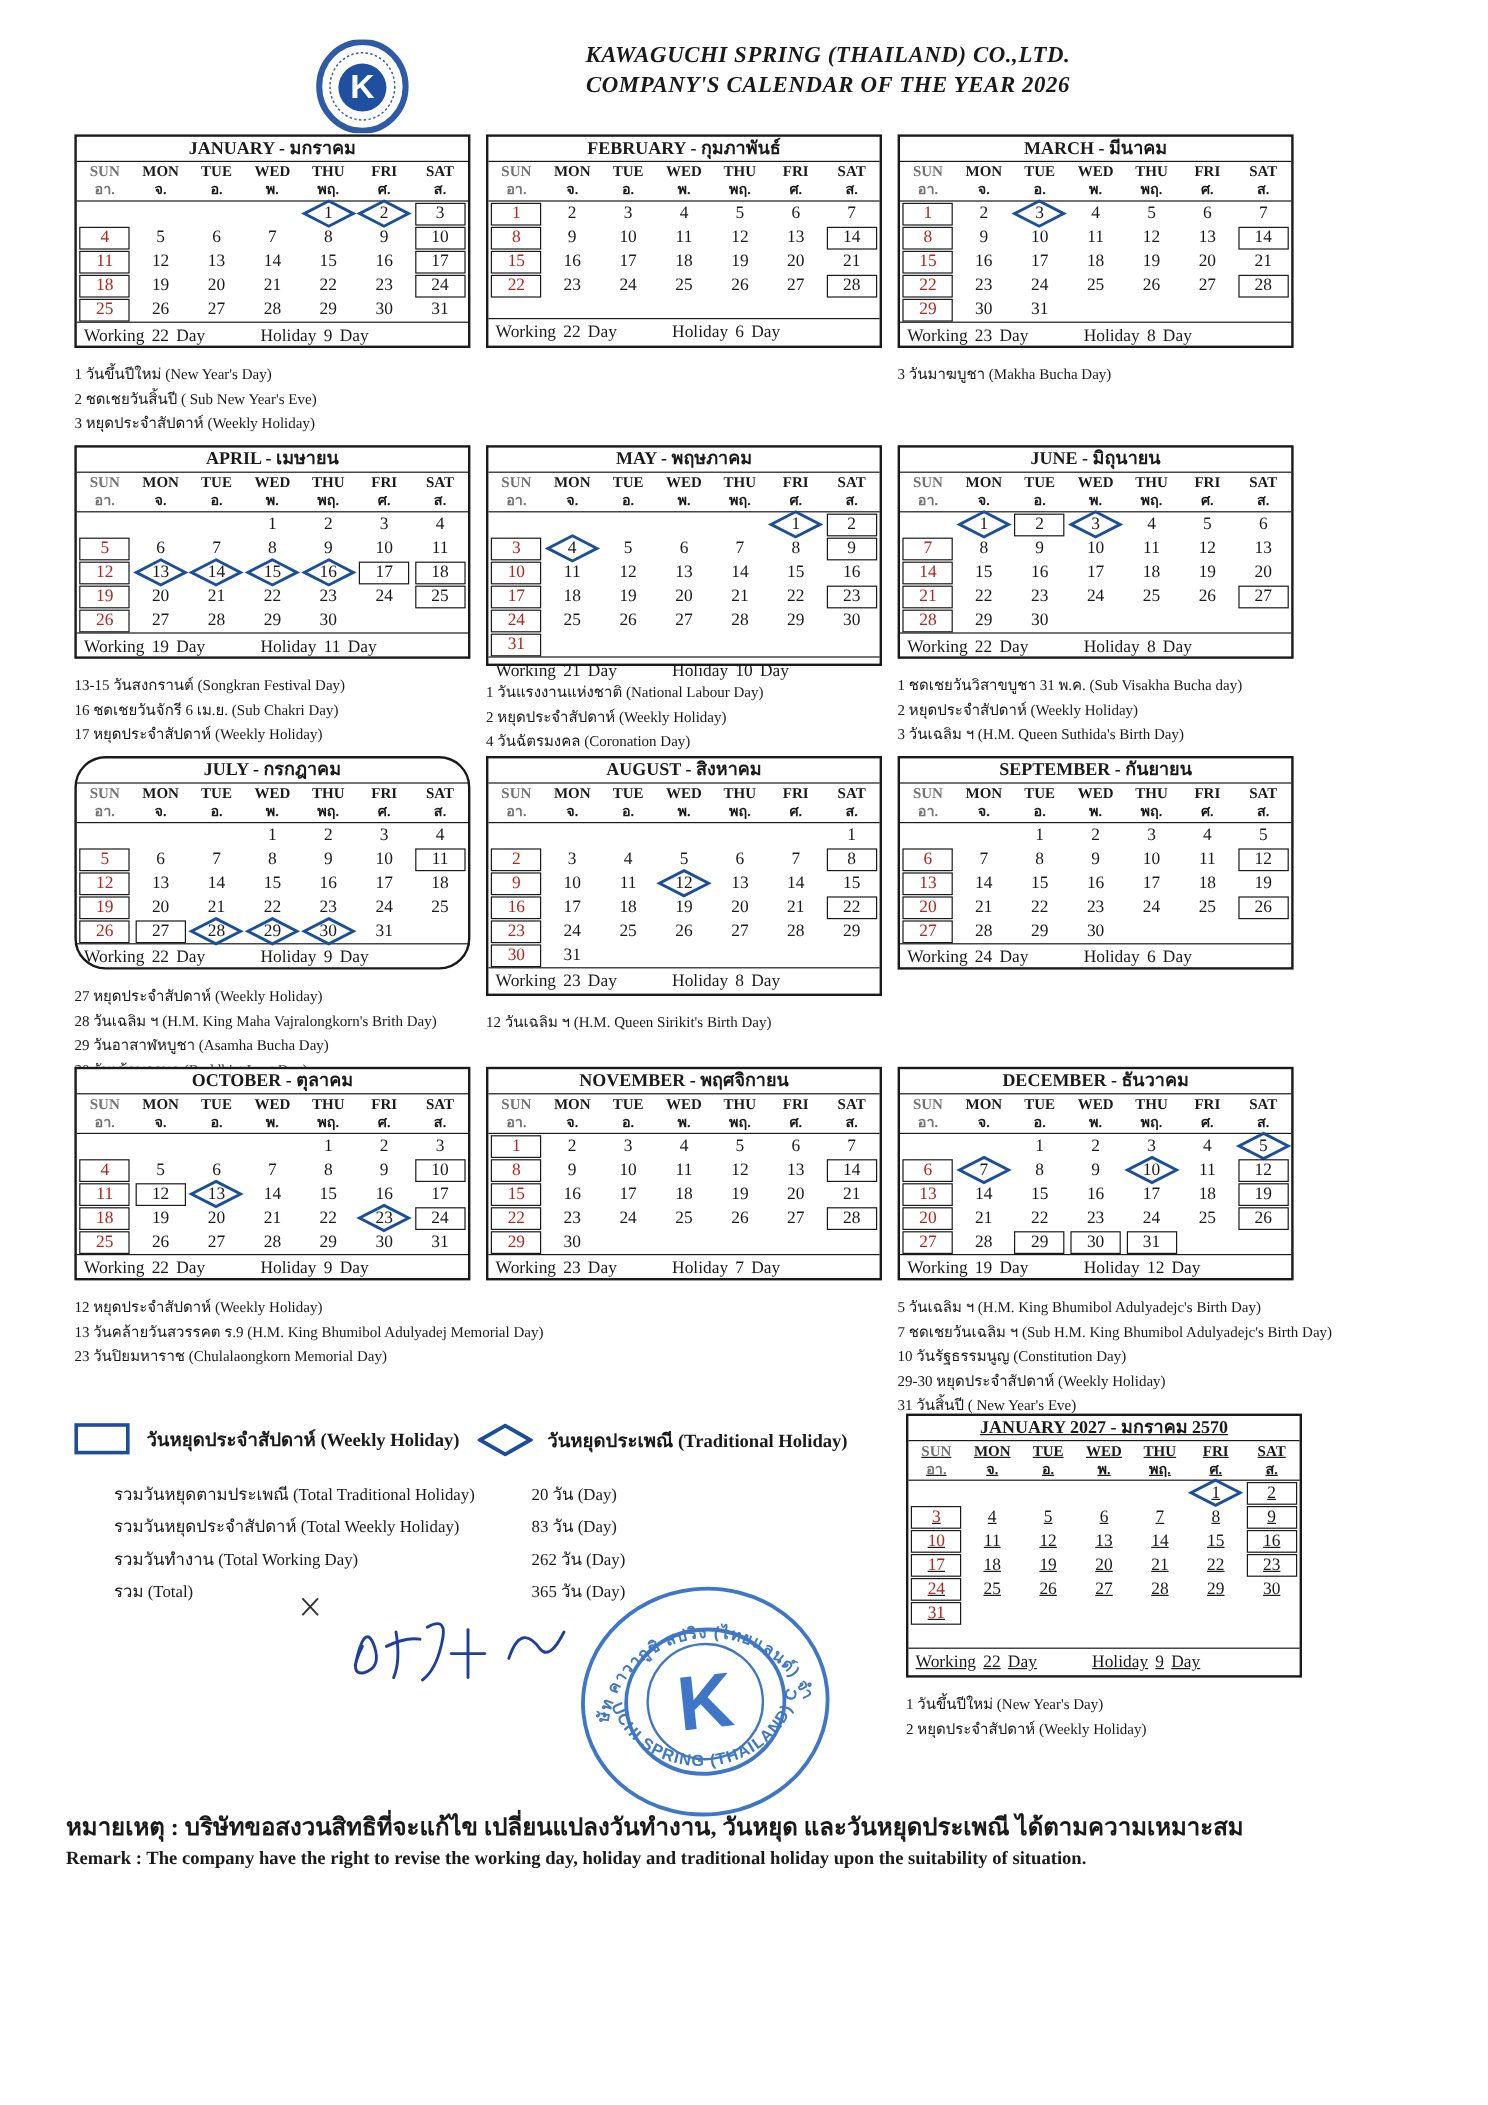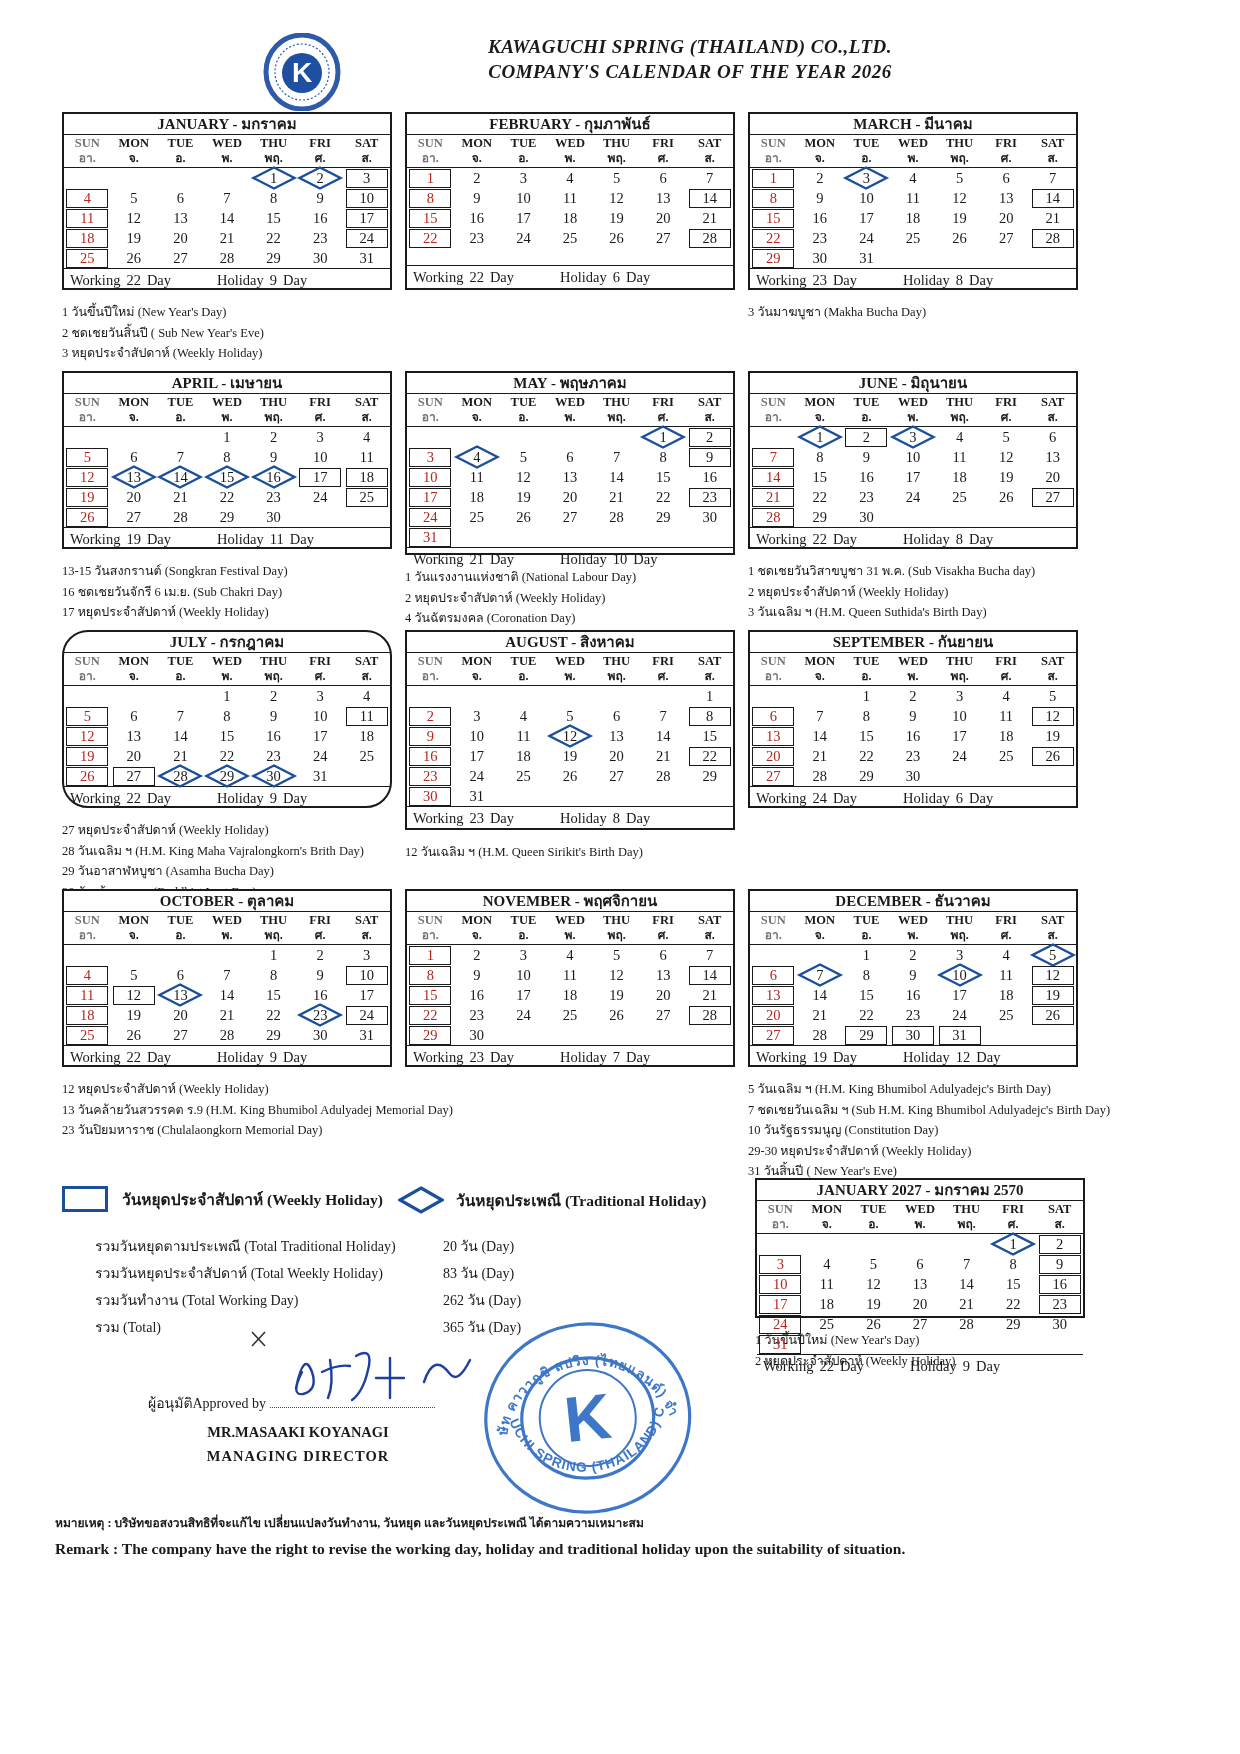--- a/index.html
+++ b/index.html
@@ -60,21 +60,21 @@
   #signature-svg{position:absolute;left:238px;top:1326px;width:250px;height:86px;}
 
   #stamp{position:absolute;left:478px;top:1318px;width:220px;height:205px;
          transform:rotate(-6deg);opacity:.92;}
   #stamp .st-ring{fill:none;stroke:#2e6bc4;stroke-width:3.2;}
   #stamp .st-text{fill:#2e6bc4;font-size:13.5px;font-weight:bold;letter-spacing:1px;
                   font-family:"Liberation Sans","DejaVu Sans",sans-serif;}
   #stamp .st-k{fill:#2e6bc4;font-weight:bold;font-size:64px;font-family:"Liberation Sans",sans-serif;}
 
   #remark{position:absolute;left:55px;top:1510px;}
-  #remark .rm-th{font-size:12px;font-weight:bold;line-height:26px;}
+  #remark .rm-th{font-size:20px;font-weight:bold;line-height:26px;}
   #remark .rm-en{font-size:15.5px;font-weight:bold;line-height:26px;}
 </style>
 </head>
 <body>
 
 <div class="page">
 
   <svg id="logo" viewBox="0 0 78 78">
     <ellipse cx="39" cy="39" rx="36" ry="37" fill="#fff" stroke="#2e5aa8" stroke-width="5"></ellipse>
     <ellipse cx="39" cy="39" rx="27" ry="28" fill="none" stroke="#2e5aa8" stroke-width="1.2" stroke-dasharray="2,2"></ellipse>
@@ -1442,21 +1442,21 @@
     <span>รวมวันหยุดประจำสัปดาห์ (Total Weekly Holiday)</span>
     <span>83 วัน (Day)</span>
     <span>รวมวันทำงาน (Total Working Day)</span>
     <span>262 วัน (Day)</span>
     <span>รวม (Total)</span>
     <span>365 วัน (Day)</span>
   </div>
 
   <div id="jan27-slot">
       <div class="month-wrap">
-    <div class="month" style="height: 140px;">
+    <div class="month" style="height: 220px; text-decoration: underline;">
       <div class="m-title">JANUARY 2027 - มกราคม 2570</div>
       <div class="dow">
             <div class="dow-cell sun">
               <div class="dow-en">SUN</div>
               <div class="dow-th">อา.</div>
             </div>
             <div class="dow-cell">
               <div class="dow-en">MON</div>
               <div class="dow-th">จ.</div>
             </div>
@@ -1572,28 +1572,20 @@
     <g stroke="#1f3f9f" stroke-width="2.4" fill="none" stroke-linecap="round">
       <path d="M58,62 q8,-38 16,-16 q6,18 -9,22 q-13,2 -1,-22"></path>
       <path d="M92,34 q4,24 -2,38"></path>
       <path d="M84,46 q16,-8 28,-6"></path>
       <path d="M118,30 q18,-10 12,14 q-5,22 -16,30"></path>
       <path d="M138,52 h28"></path>
       <path d="M152,32 v40"></path>
       <path d="M186,56 q10,-30 26,-8 q8,10 20,-14"></path>
     </g>
   </svg>
-  <div id="approval">
-    <div class="apr-line">
-      <span>ผู้อนุมัติApproved by</span>
-      <span class="dots"></span>
-    </div>
-    <div class="apr-name">MR.MASAAKI  KOYANAGI</div>
-    <div class="apr-title">MANAGING  DIRECTOR</div>
-  </div>
 
   <svg id="stamp" viewBox="0 0 220 205">
     <ellipse class="st-ring" cx="110" cy="100" rx="102" ry="94"></ellipse>
     <ellipse class="st-ring" cx="110" cy="100" rx="66" ry="60" stroke-width="2.4"></ellipse>
     <circle cx="110" cy="100" r="48" fill="none" stroke="#2e6bc4" stroke-width="2"></circle>
     <text class="st-k" x="110" y="122" text-anchor="middle">K</text>
     <path id="arcTop" d="M 28,108 A 84,78 0 0 1 192,108" fill="none"></path>
     <path id="arcBot" d="M 32,96 A 80,74 0 0 0 188,96" fill="none"></path>
     <text class="st-text"><textPath href="#arcTop" startOffset="50%" text-anchor="middle">บริษัท คาวากูชิ สปริง (ไทยแลนด์) จำกัด</textPath></text>
     <text class="st-text" font-size="11.5"><textPath href="#arcBot" startOffset="50%" text-anchor="middle">KAWAGUCHI SPRING (THAILAND) CO., LTD.</textPath></text>

